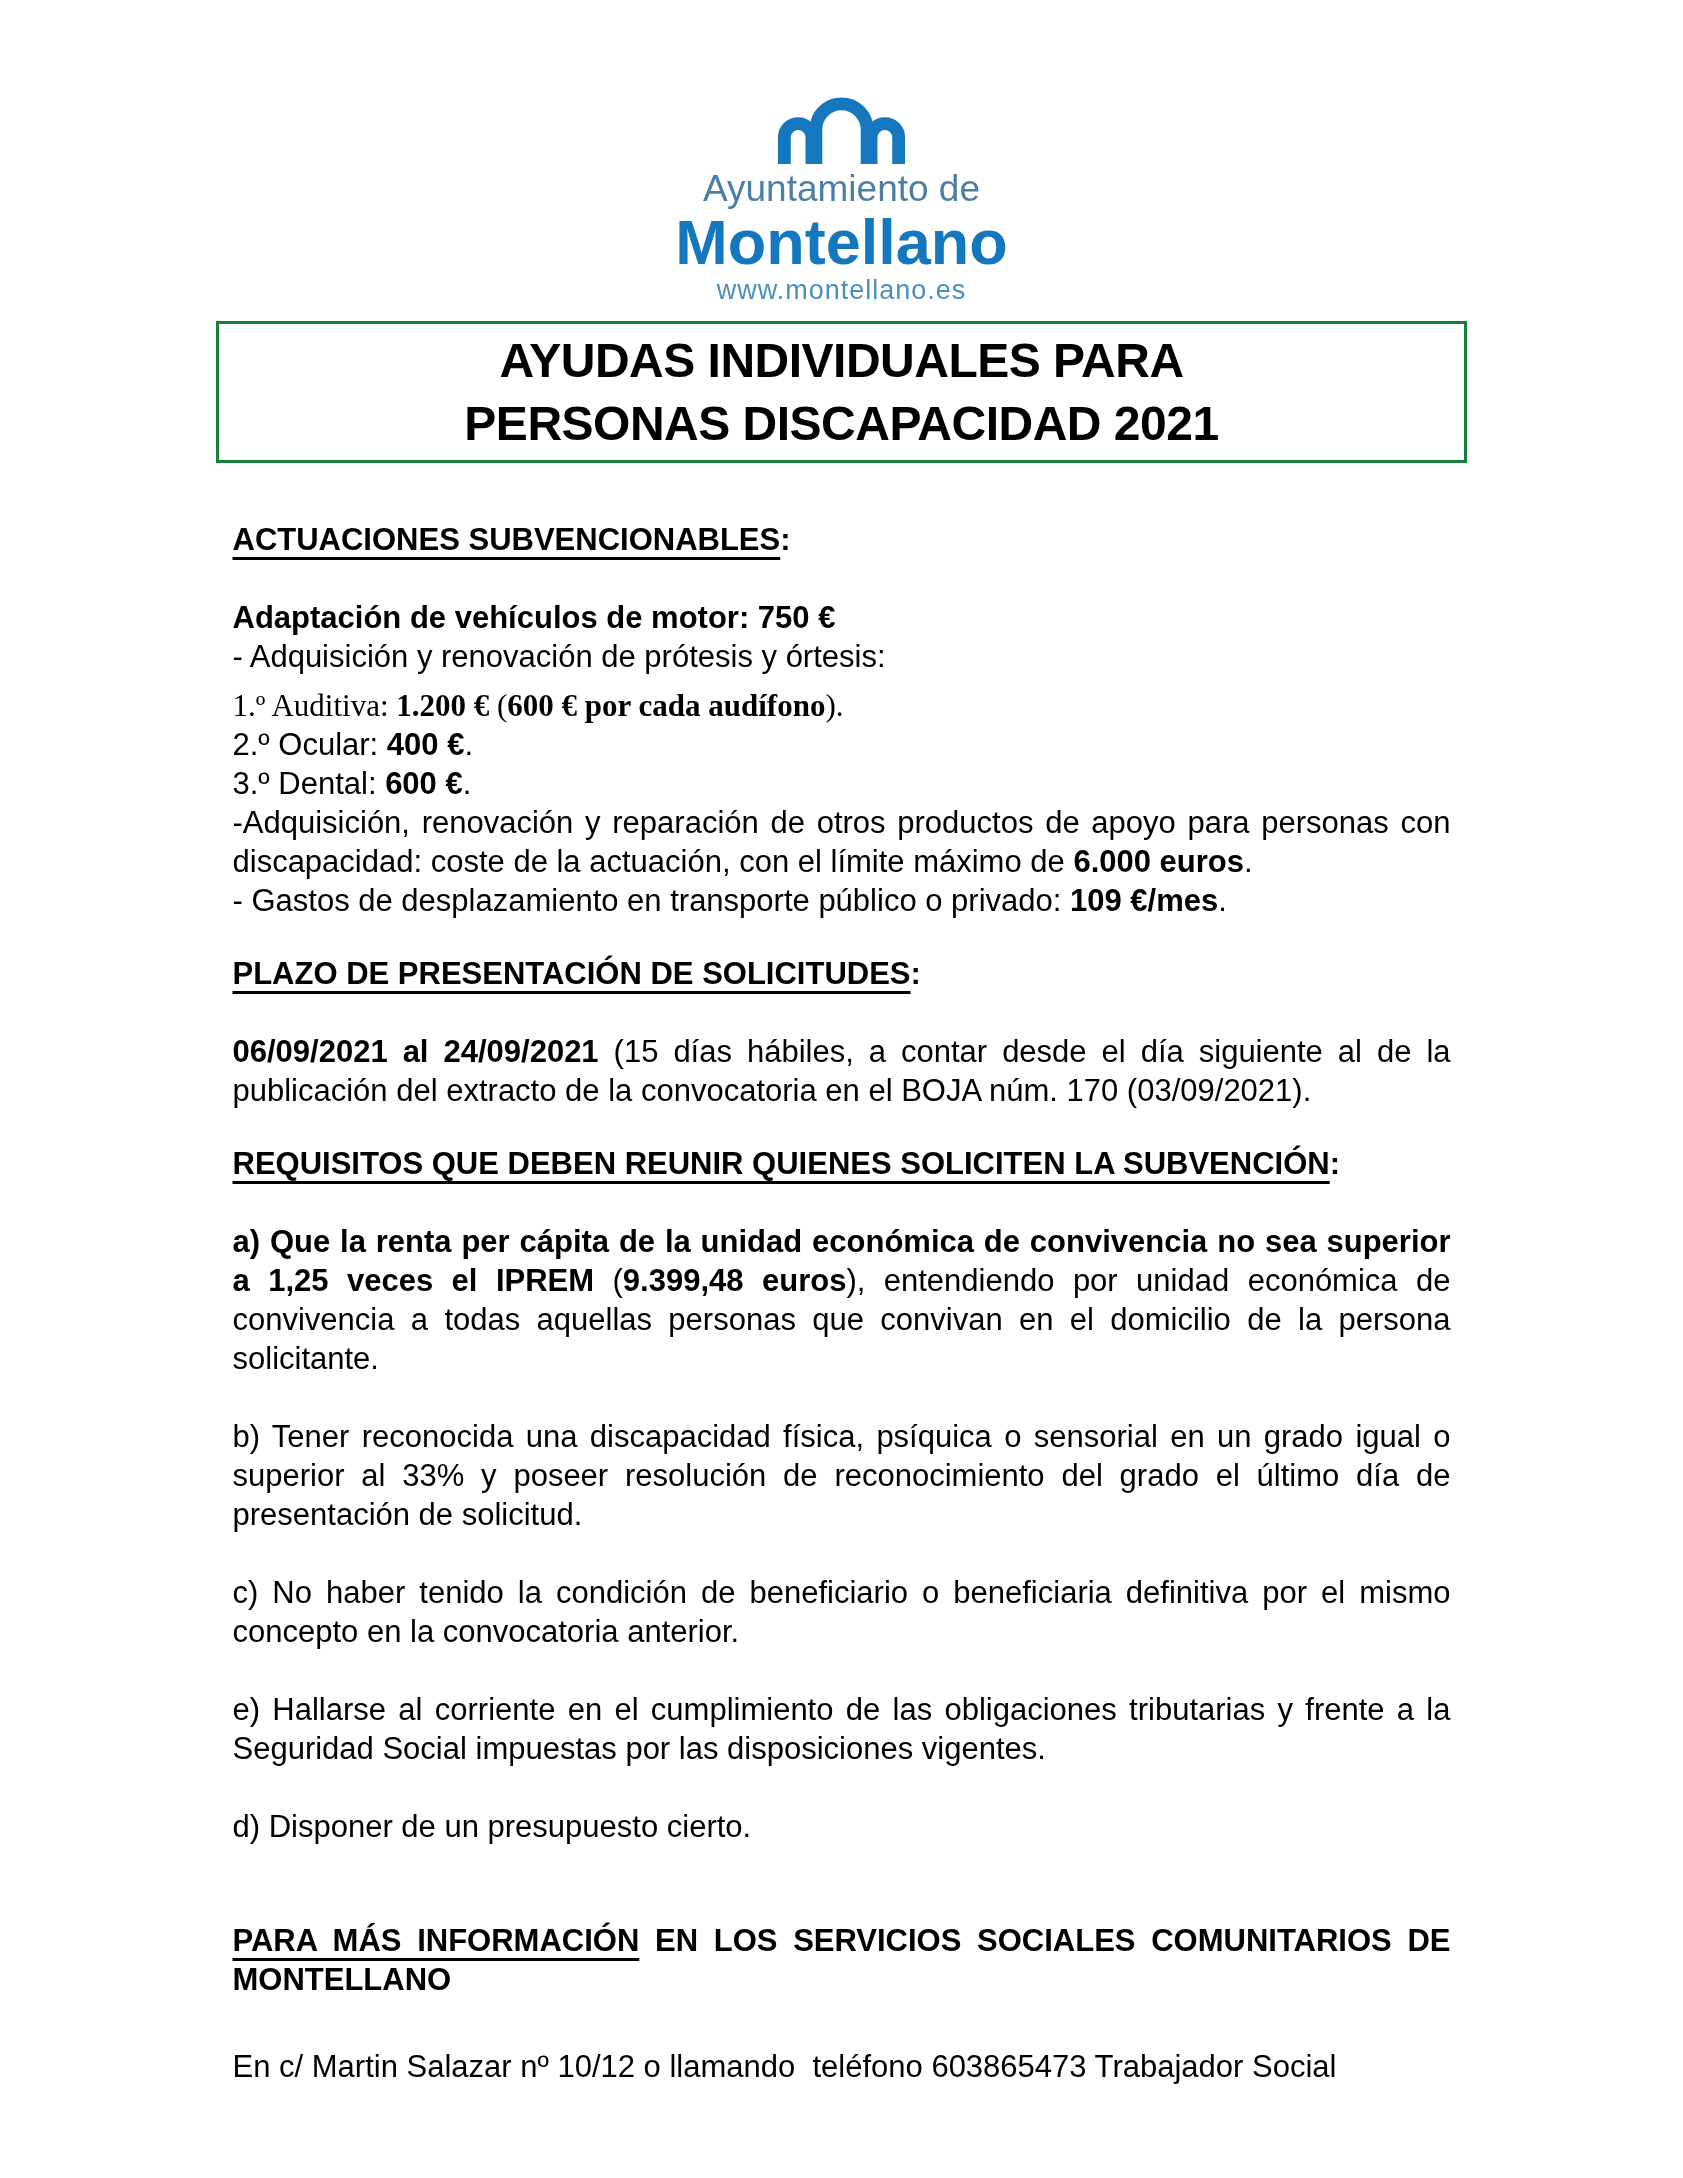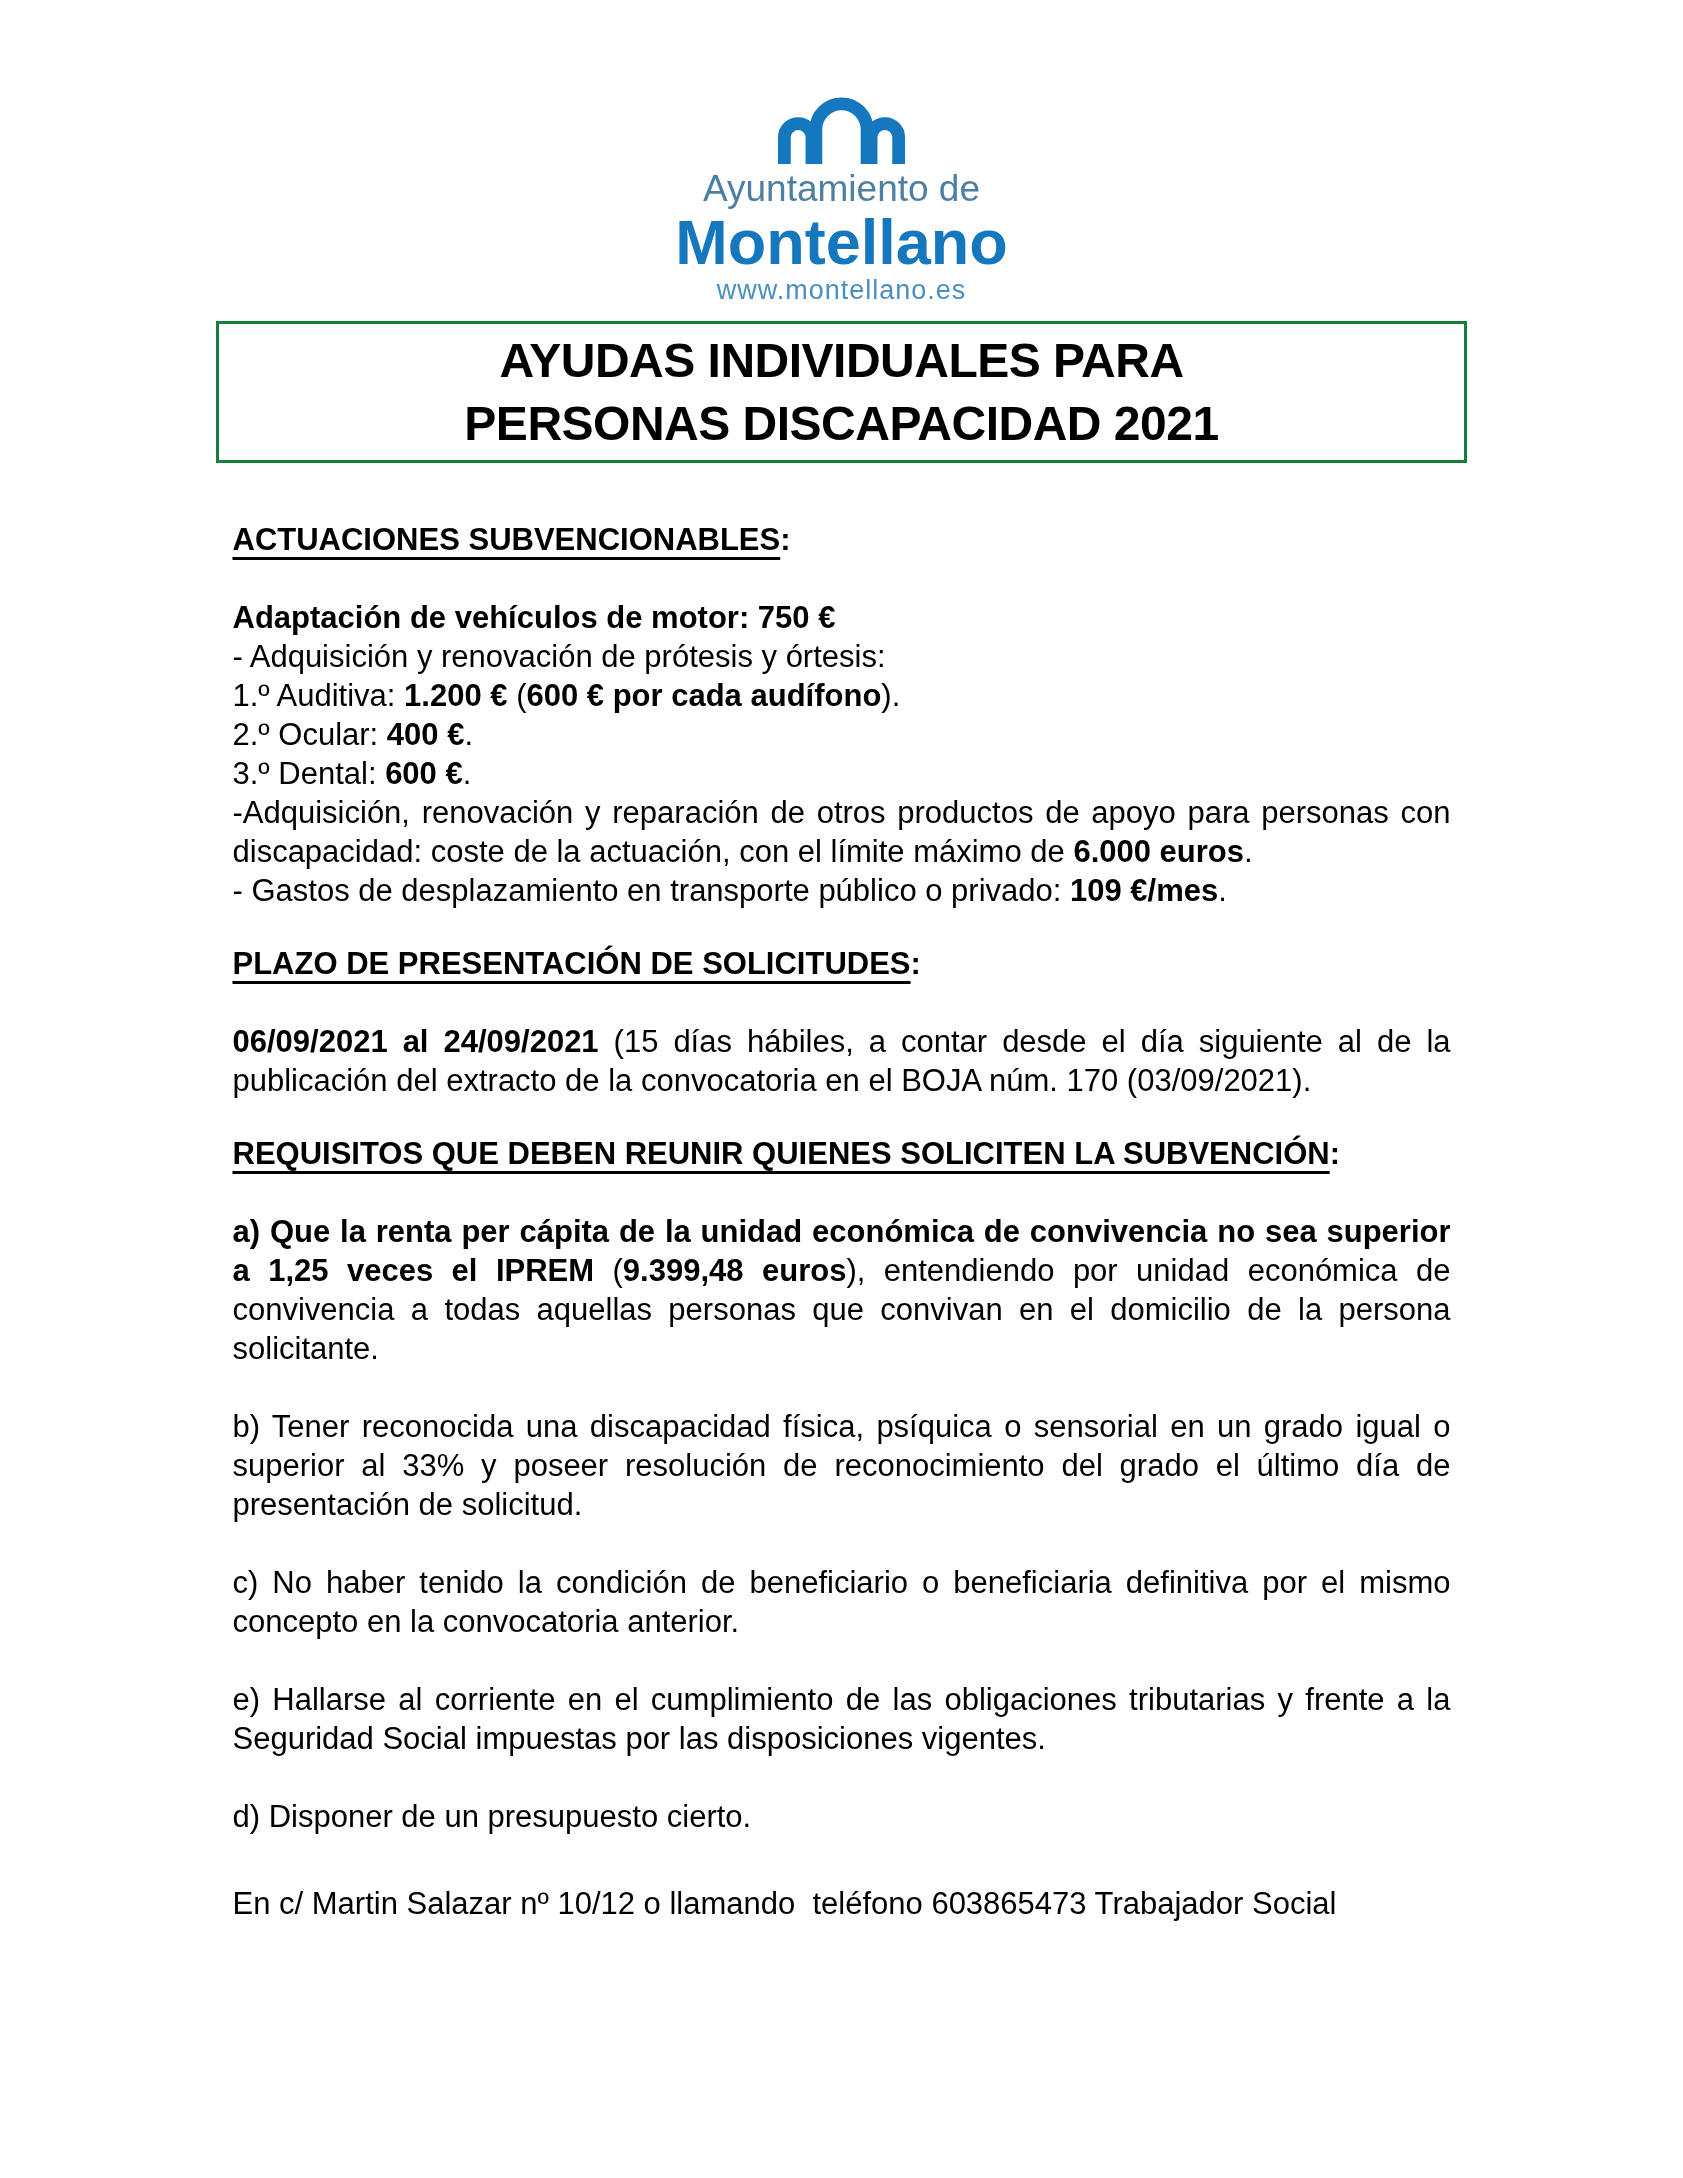--- a/index.html
+++ b/index.html
@@ -83,37 +83,38 @@
   <div class="title-box">
     <div>AYUDAS INDIVIDUALES PARA</div>
     <div>PERSONAS DISCAPACIDAD 2021</div>
   </div>
 
   <div class="document-body">
       <section>
         <h2 class="heading" style="margin-top: 0px;"><span class="hu">ACTUACIONES SUBVENCIONABLES</span><span>:</span></h2>
         <p class="para" style="margin-top: 39px;"><span class="b ">Adaptación de vehículos de motor: 750 €</span></p>
         <p class="para" style="margin-top: 0px;"><span class="">- Adquisición y renovación de prótesis y órtesis:</span></p>
-        <p class="para" style="margin-top: 0px;"><span class="">1.º Auditiva: </span><span class="b ">1.200 €</span><span class=""> (</span><span class="b ">600 € por cada audífono</span><span class="">).</span></p>
+        <p class="para" style="margin-top: 10px; font-family: Liberation Serif, serif;"><span class="">1.º Auditiva: </span><span class="b ">1.200 €</span><span class=""> (</span><span class="b ">600 € por cada audífono</span><span class="">).</span></p>
         <p class="para" style="margin-top: 0px;"><span class="">2.º Ocular: </span><span class="b ">400 €</span><span class="">.</span></p>
         <p class="para" style="margin-top: 0px;"><span class="">3.º Dental: </span><span class="b ">600 €</span><span class="">.</span></p>
         <p class="para justify" style="margin-top: 0px;"><span class="">-Adquisición, renovación y reparación de otros productos de apoyo para personas con discapacidad: coste de la actuación, con el límite máximo de </span><span class="b ">6.000 euros</span><span class="">.</span></p>
         <p class="para" style="margin-top: 0px;"><span class="">- Gastos de desplazamiento en transporte público o privado: </span><span class="b ">109 €/mes</span><span class="">.</span></p>
       </section>
       <section>
         <h2 class="heading" style="margin-top: 34px;"><span class="hu">PLAZO DE PRESENTACIÓN DE SOLICITUDES</span><span>:</span></h2>
         <p class="para justify" style="margin-top: 39px;"><span class="b ">06/09/2021 al 24/09/2021</span><span class=""> (15 días hábiles, a contar desde el día siguiente al de la publicación del extracto de la convocatoria en el BOJA núm. 170 (03/09/2021).</span></p>
       </section>
       <section>
         <h2 class="heading" style="margin-top: 34px;"><span class="hu">REQUISITOS QUE DEBEN REUNIR QUIENES SOLICITEN LA SUBVENCIÓN</span><span>:</span></h2>
         <p class="para justify" style="margin-top: 39px;"><span class="b ">a) Que la renta per cápita de la unidad económica de convivencia no sea superior a 1,25 veces el IPREM</span><span class=""> (</span><span class="b ">9.399,48 euros</span><span class="">), entendiendo por unidad económica de convivencia a todas aquellas personas que convivan en el domicilio de la persona solicitante.</span></p>
         <p class="para justify" style="margin-top: 39px;"><span class="">b) Tener reconocida una discapacidad física, psíquica o sensorial en un grado igual o superior al 33% y poseer resolución de reconocimiento del grado el último día de presentación de solicitud.</span></p>
         <p class="para justify" style="margin-top: 39px;"><span class="">c) No haber tenido la condición de beneficiario o beneficiaria definitiva por el mismo concepto en la convocatoria anterior.</span></p>
         <p class="para justify" style="margin-top: 39px;"><span class="">e) Hallarse al corriente en el cumplimiento de las obligaciones tributarias y frente a la Seguridad Social impuestas por las disposiciones vigentes.</span></p>
         <p class="para" style="margin-top: 39px;"><span class="">d) Disponer de un presupuesto cierto.</span></p>
       </section>
       <section>
+        <p class="para justify" style="margin-top: 75px;"><span class="b u">PARA MÁS INFORMACIÓN</span><span class="b "> EN LOS SERVICIOS SOCIALES COMUNITARIOS DE MONTELLANO</span></p>
         <p class="para pre" style="margin-top: 48px;"><span class="">En c/ Martin Salazar nº 10/12 o llamando  teléfono 603865473 Trabajador Social</span></p>
       </section>
     </div>
 
 </div>
 
 
 </body></html>

